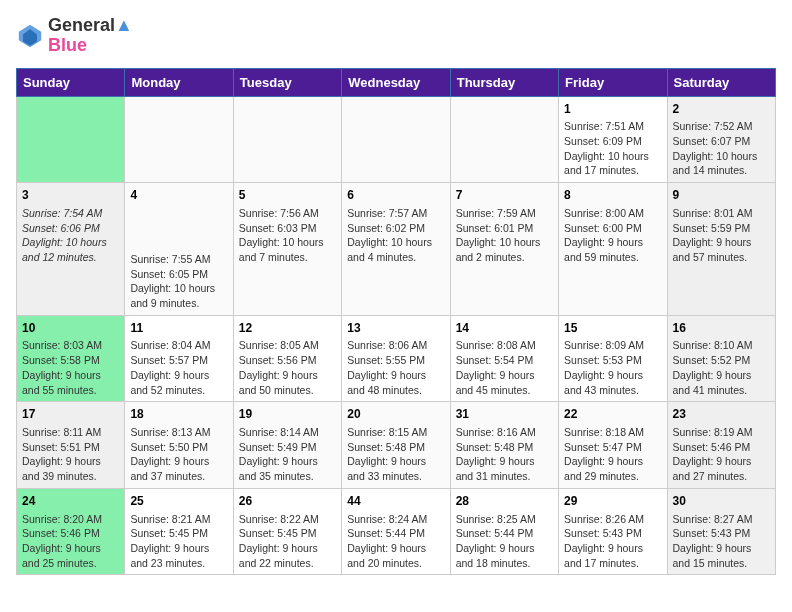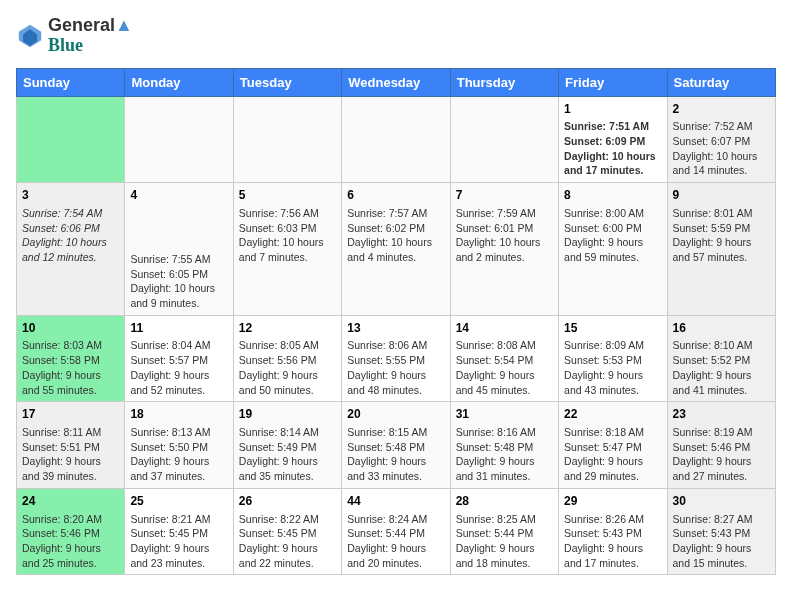--- a/index.html
+++ b/index.html
@@ -45,21 +45,21 @@
     .subtitle {
       font-size: 14px;
       color: #555;
     }
     .calendar {
       width: 100%;
       border-collapse: collapse;
       border: 1px solid #ccc;
     }
     .calendar th {
-      background-color: #3b82f6;
+      background-color: #4c1d95;
       color: #fff;
       text-align: left;
       padding: 6px 6px;
       font-size: 13px;
       border: 1px solid #3a6eaf;
     }
     .calendar td {
       vertical-align: top;
       padding: 4px 5px;
       border: 1px solid #ccc;
@@ -98,21 +98,21 @@
 <body>
 
 <div class="header">
   <div class="logo">
     <svg class="logo-icon" viewBox="0 0 40 40" xmlns="http://www.w3.org/2000/svg">
       <polygon points="20,4 36,14 36,26 20,36 4,26 4,14" fill="#4a90d9" opacity="0.85"></polygon>
       <polygon points="20,10 30,18 30,28 20,34 10,28 10,18" fill="#2a70b9"></polygon>
     </svg>
     <div class="logo-text">
       <div>General<span>▲</span></div>
-      <div style="color:#0f766e;font-family:Liberation Serif, serif;">Blue</div>
+      <div style="color:#ec4899;">Blue</div>
     </div>
   </div>
   <div class="title-block">
     <div class="month-title"></div>
     <div class="subtitle"></div>
   </div>
 </div>
 
 <table class="calendar">
   <thead>
@@ -128,21 +128,21 @@
   </thead>
   <tbody id="calendar-body">
   <tr>
         <td class="empty-cell"></td>
         <td class="empty-cell"></td>
         <td class="empty-cell"></td>
         <td class="empty-cell"></td>
         <td class="empty-cell"></td>
         <td>
           <div class="day-num">1</div>
-          <div class="day-info" style="white-space: pre-line; font-weight: bold;">Sunrise: 7:51 AM
+          <div class="day-info" style="white-space: pre-line;">Sunrise: 7:51 AM
 Sunset: 6:09 PM
 Daylight: 10 hours and 17 minutes.</div>
         </td>
         <td>
           <div class="day-num">2</div>
           <div class="day-info" style="white-space: pre-line;">Sunrise: 7:52 AM
 Sunset: 6:07 PM
 Daylight: 10 hours and 14 minutes.</div>
         </td>
       </tr>

